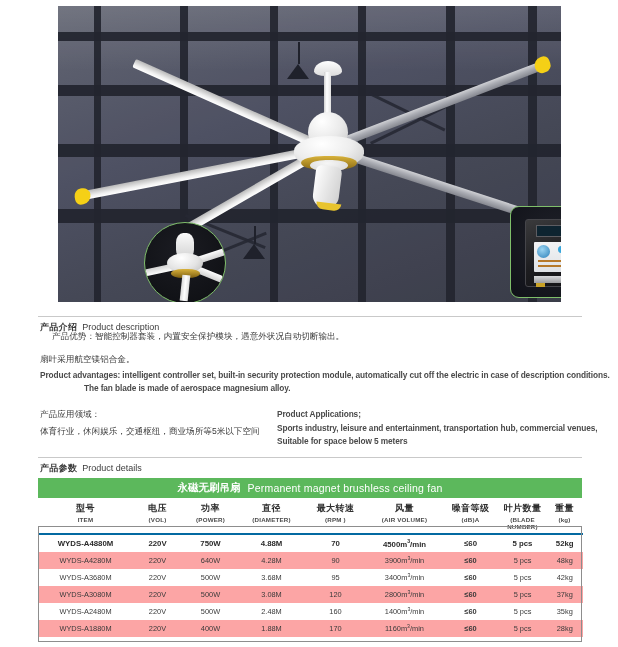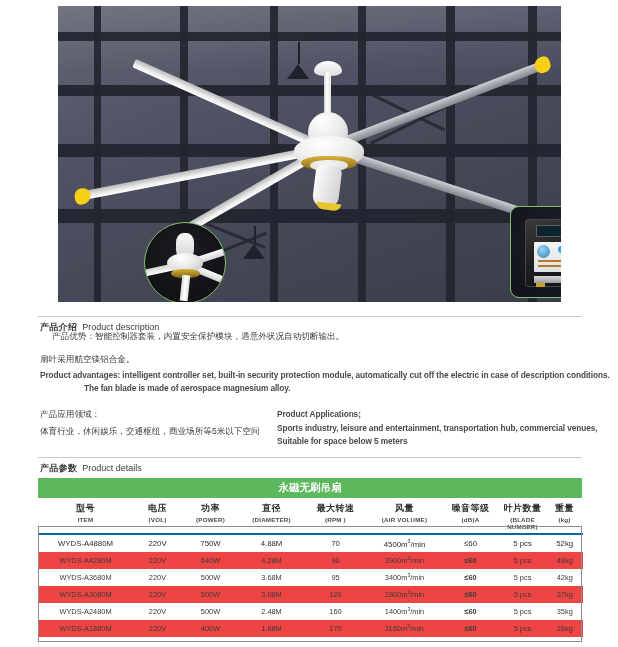--- a/index.html
+++ b/index.html
@@ -335,22 +335,22 @@
   }
   table.spec td {
     text-align: center;
     font-size: 7.4px;
     color: #3a3a3a;
     height: 17px;
     padding: 0;
     border-left: 1px solid transparent;
   }
   table.spec tbody tr.odd td { background: #ffffff; }
-  table.spec tbody tr.even td { background: #ef4444; }
-  table.spec tbody tr.first td { font-weight: normal; color: #2b2b2b; font-size: 7.8px; }
+  table.spec tbody tr.even td { background: #fca5a5; }
+  table.spec tbody tr.first td { font-weight: bold; color: #2b2b2b; font-size: 7.8px; }
   table.spec td.noise { font-weight: bold; color: #3a3a3a; }
   .tbl-frame {
     position: absolute;
     left: 38px; top: 526px;
     width: 544px; height: 116px;
     border: 1px solid #8d8d8d;
     box-sizing: border-box;
     pointer-events: none;
   }
   .sup { font-size: 5.2px; vertical-align: super; }
@@ -455,20 +455,21 @@
 <div class="para en" style="left:277px; top:421px;">Sports industry, leisure and entertainment, transportation hub, commercial venues,</div>
 <div class="para en" style="left:277px; top:434px;">Suitable for space below 5 meters</div>
 
 <div class="rule" style="top:457px;"></div>
 <div class="sec-head" style="top:462px;">
   <span class="cn">产品参数</span><span class="en">Product details</span>
 </div>
 
 <div class="green-bar">
   <span class="cn">永磁无刷吊扇</span>
+  <span class="en">Permanent magnet brushless ceiling fan</span>
 </div>
 
 <table class="spec">
   <colgroup>
     <col style="width:94px">
       <col style="width:50px">
       <col style="width:56px">
       <col style="width:66px">
     <col style="width:62px">
       <col style="width:76px">

